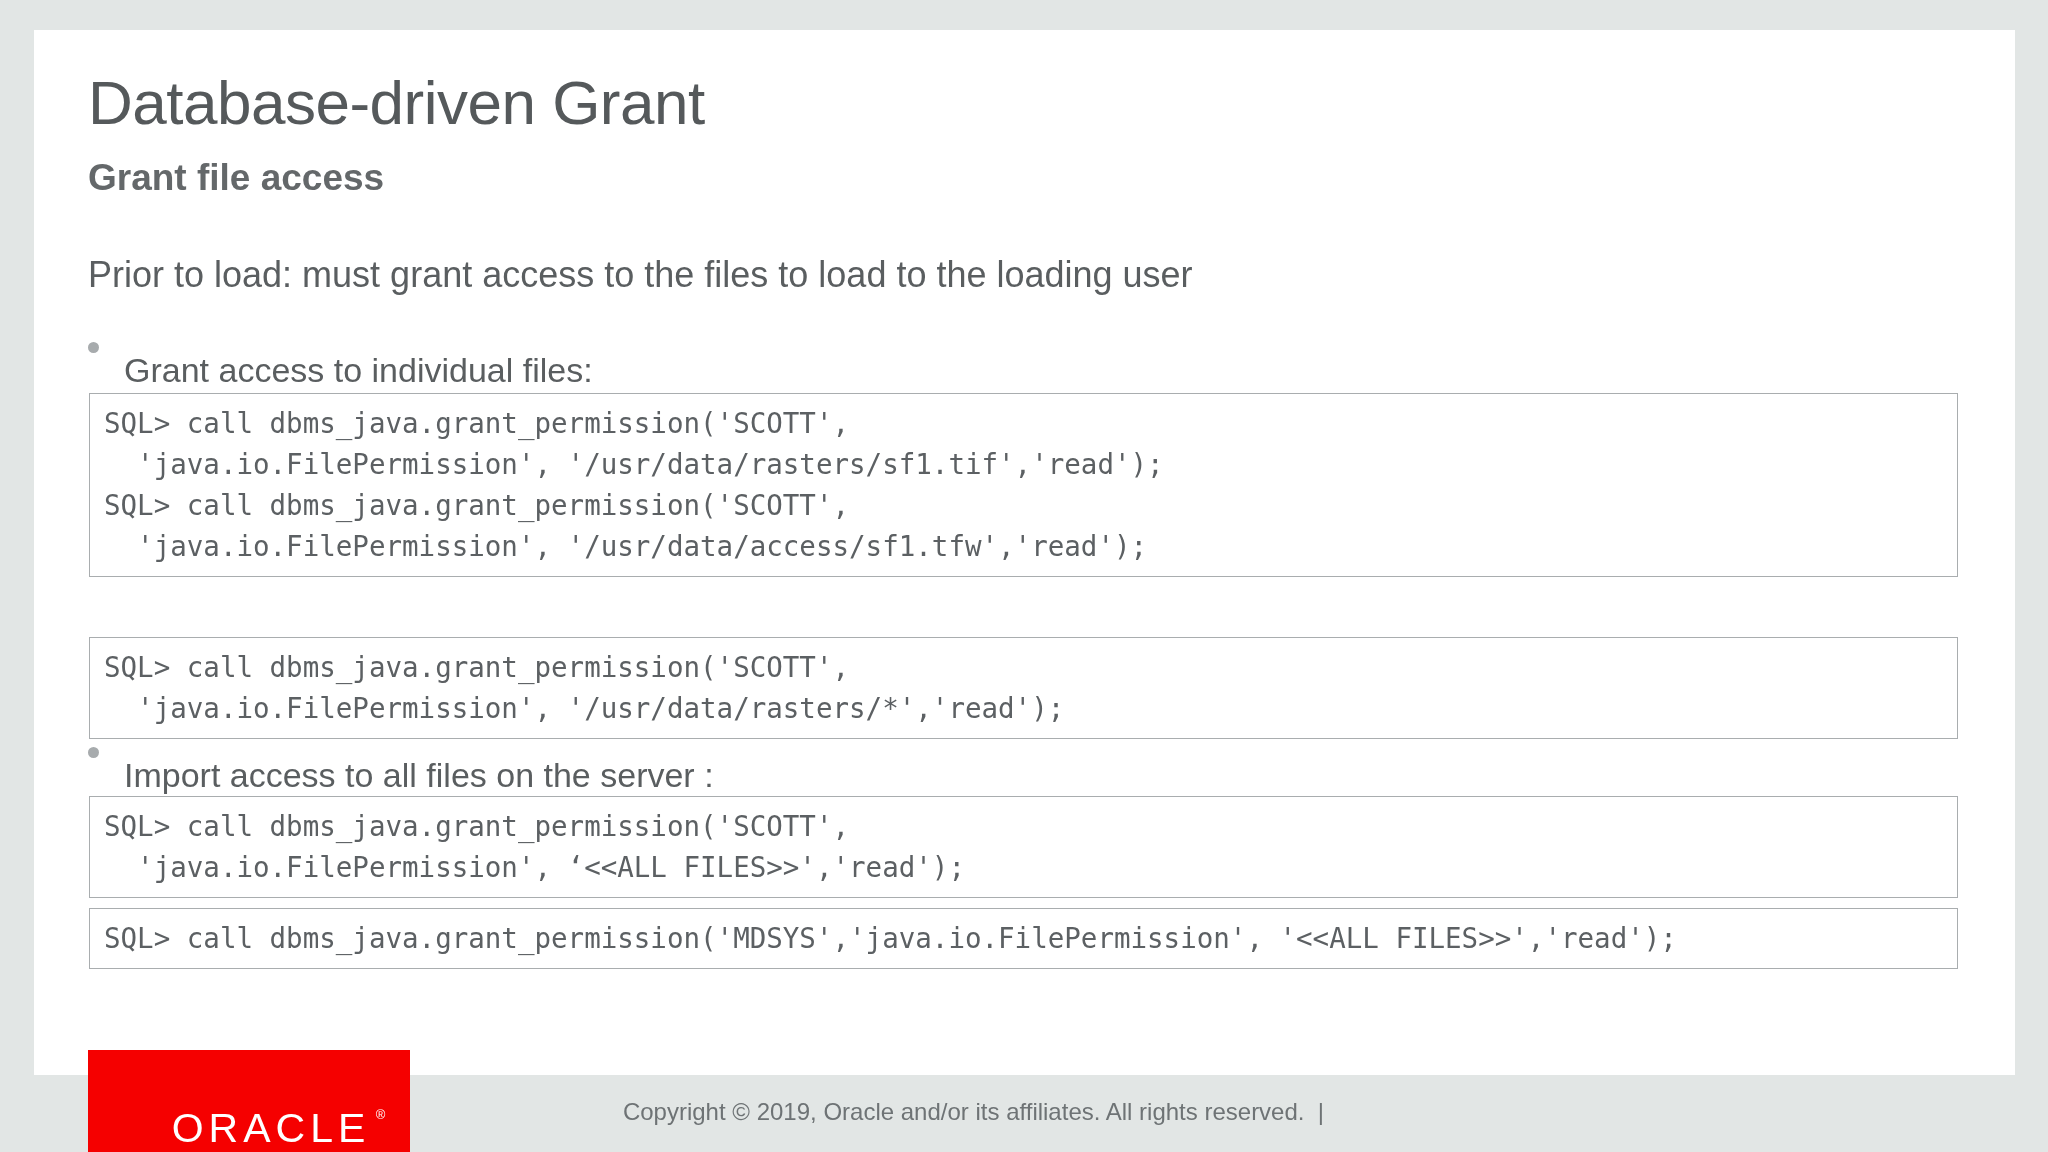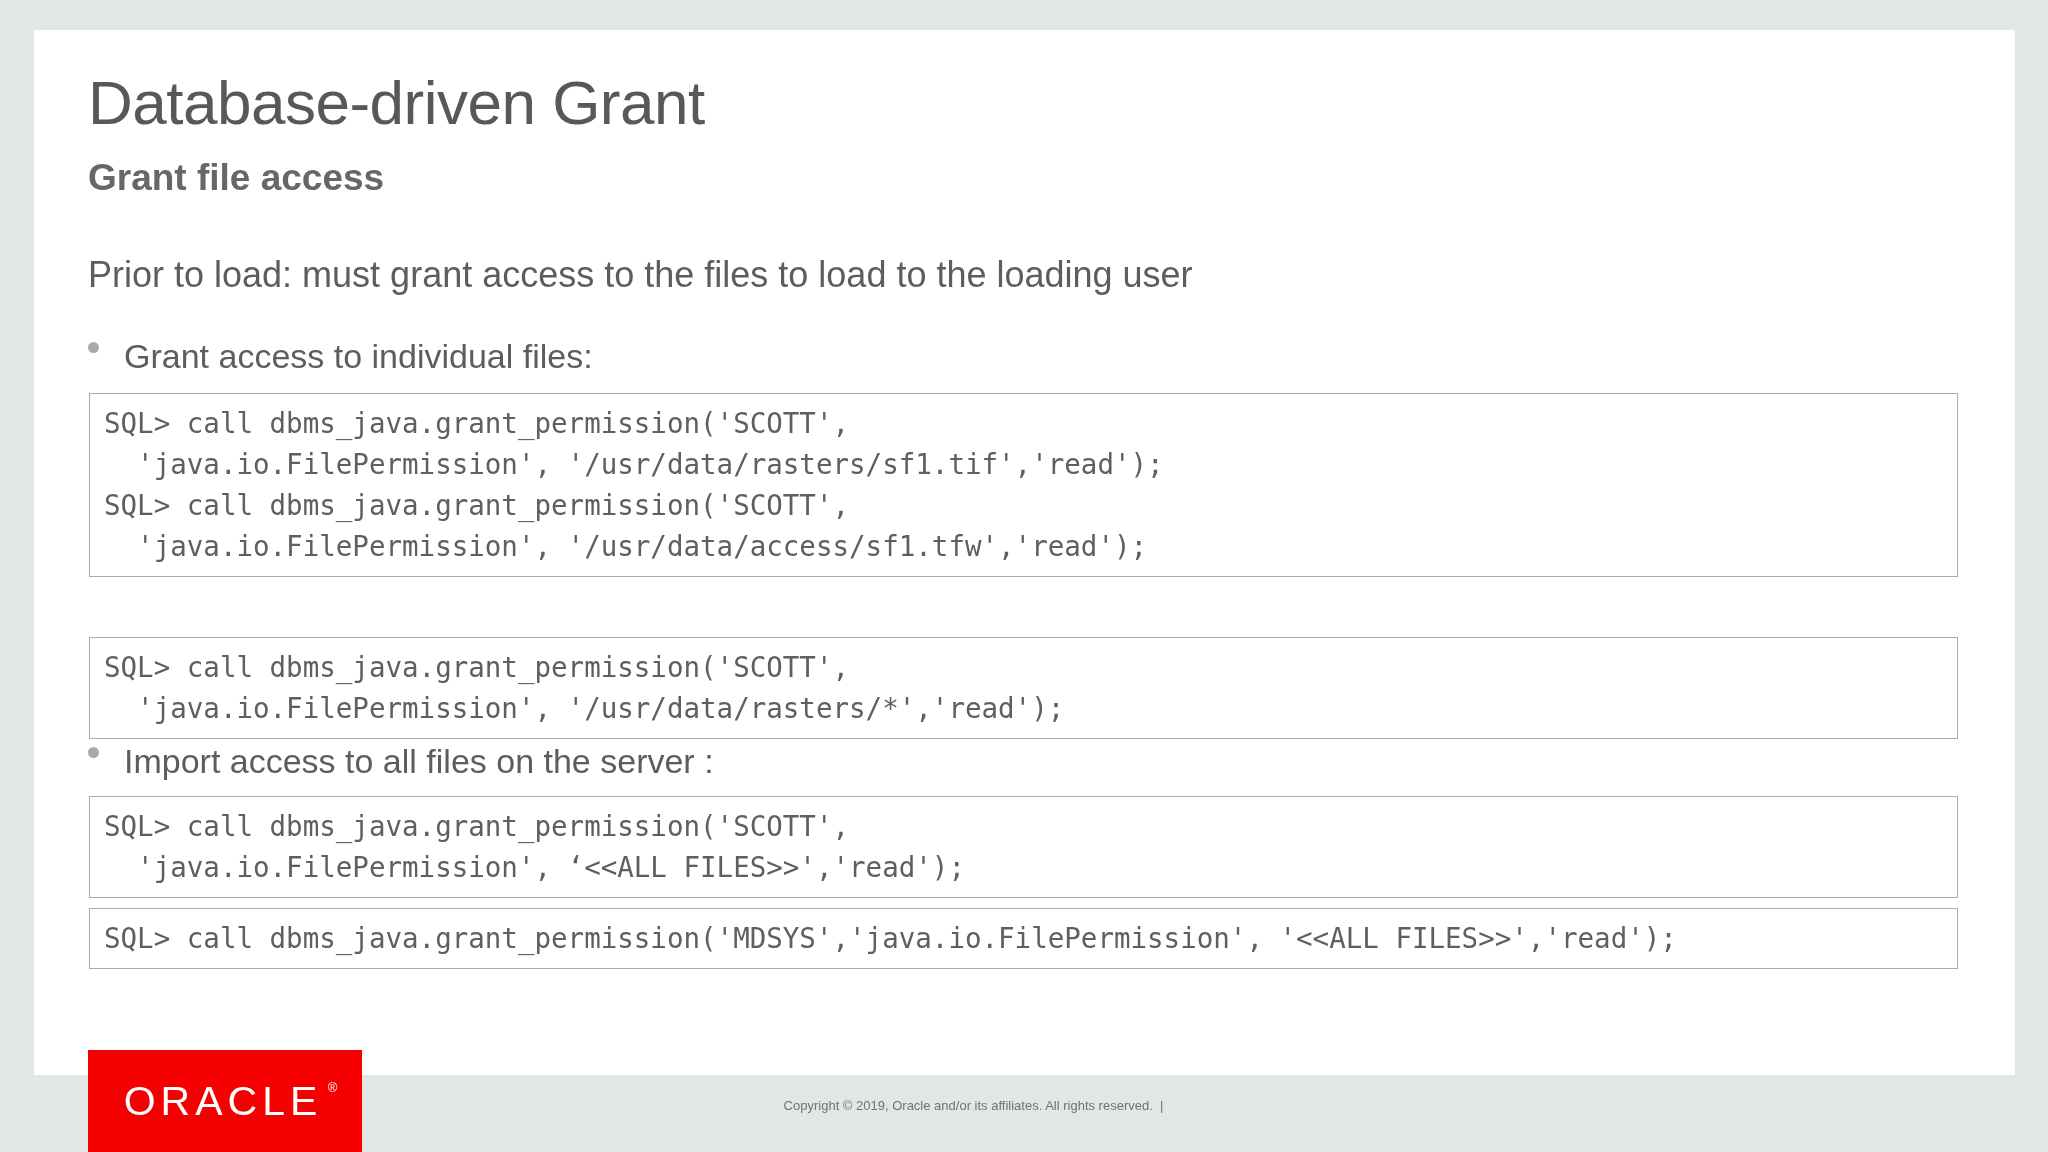--- a/index.html
+++ b/index.html
@@ -55,24 +55,25 @@
     font-size: 36px;
     line-height: 1.2;
     color: #5a5e60;
     font-weight: 400;
     white-space: nowrap;
   }
   .bullet-row {
     position: absolute;
     left: 88px;
     display: flex;
-    align-items: center;
+    align-items: flex-start;
     font-size: 34px;
     color: #5a5e60;
     white-space: nowrap;
+    margin-top: 14px;
   }
   .bullet-dot {
     width: 11px;
     height: 11px;
     border-radius: 50%;
     background: #a7abad;
     display: inline-block;
     margin-right: 25px;
     position: relative;
     top: -9px;
@@ -104,22 +105,23 @@
     background: #e2e6e5;
   }
   .oracle-logo {
     position: absolute;
     left: 88px;
     top: 1050px;
     width: 274px;
     height: 102px;
     background: #f50000;
     display: flex;
-    align-items: center;
+    align-items: flex-end;
     justify-content: center;
+    padding-left: 48px;
   }
   .oracle-wordmark {
     position: relative;
     color: #ffffff;
     font-family: "Liberation Sans", sans-serif;
     font-size: 41px;
     font-weight: 400;
     letter-spacing: 5px;
     padding-right: 4px;
   }
@@ -129,21 +131,21 @@
     right: -11px;
     font-size: 13px;
     letter-spacing: 0;
   }
   .copyright {
     position: absolute;
     left: 0;
     top: 1098px;
     width: 1947px;
     text-align: center;
-    font-size: 13px;
+    font-size: 24px;
     color: #6e7375;
     font-family: "Liberation Sans", sans-serif;
     white-space: pre;
   }
 </style>
 </head>
 <body>
 
 <div class="slide-canvas">
 

